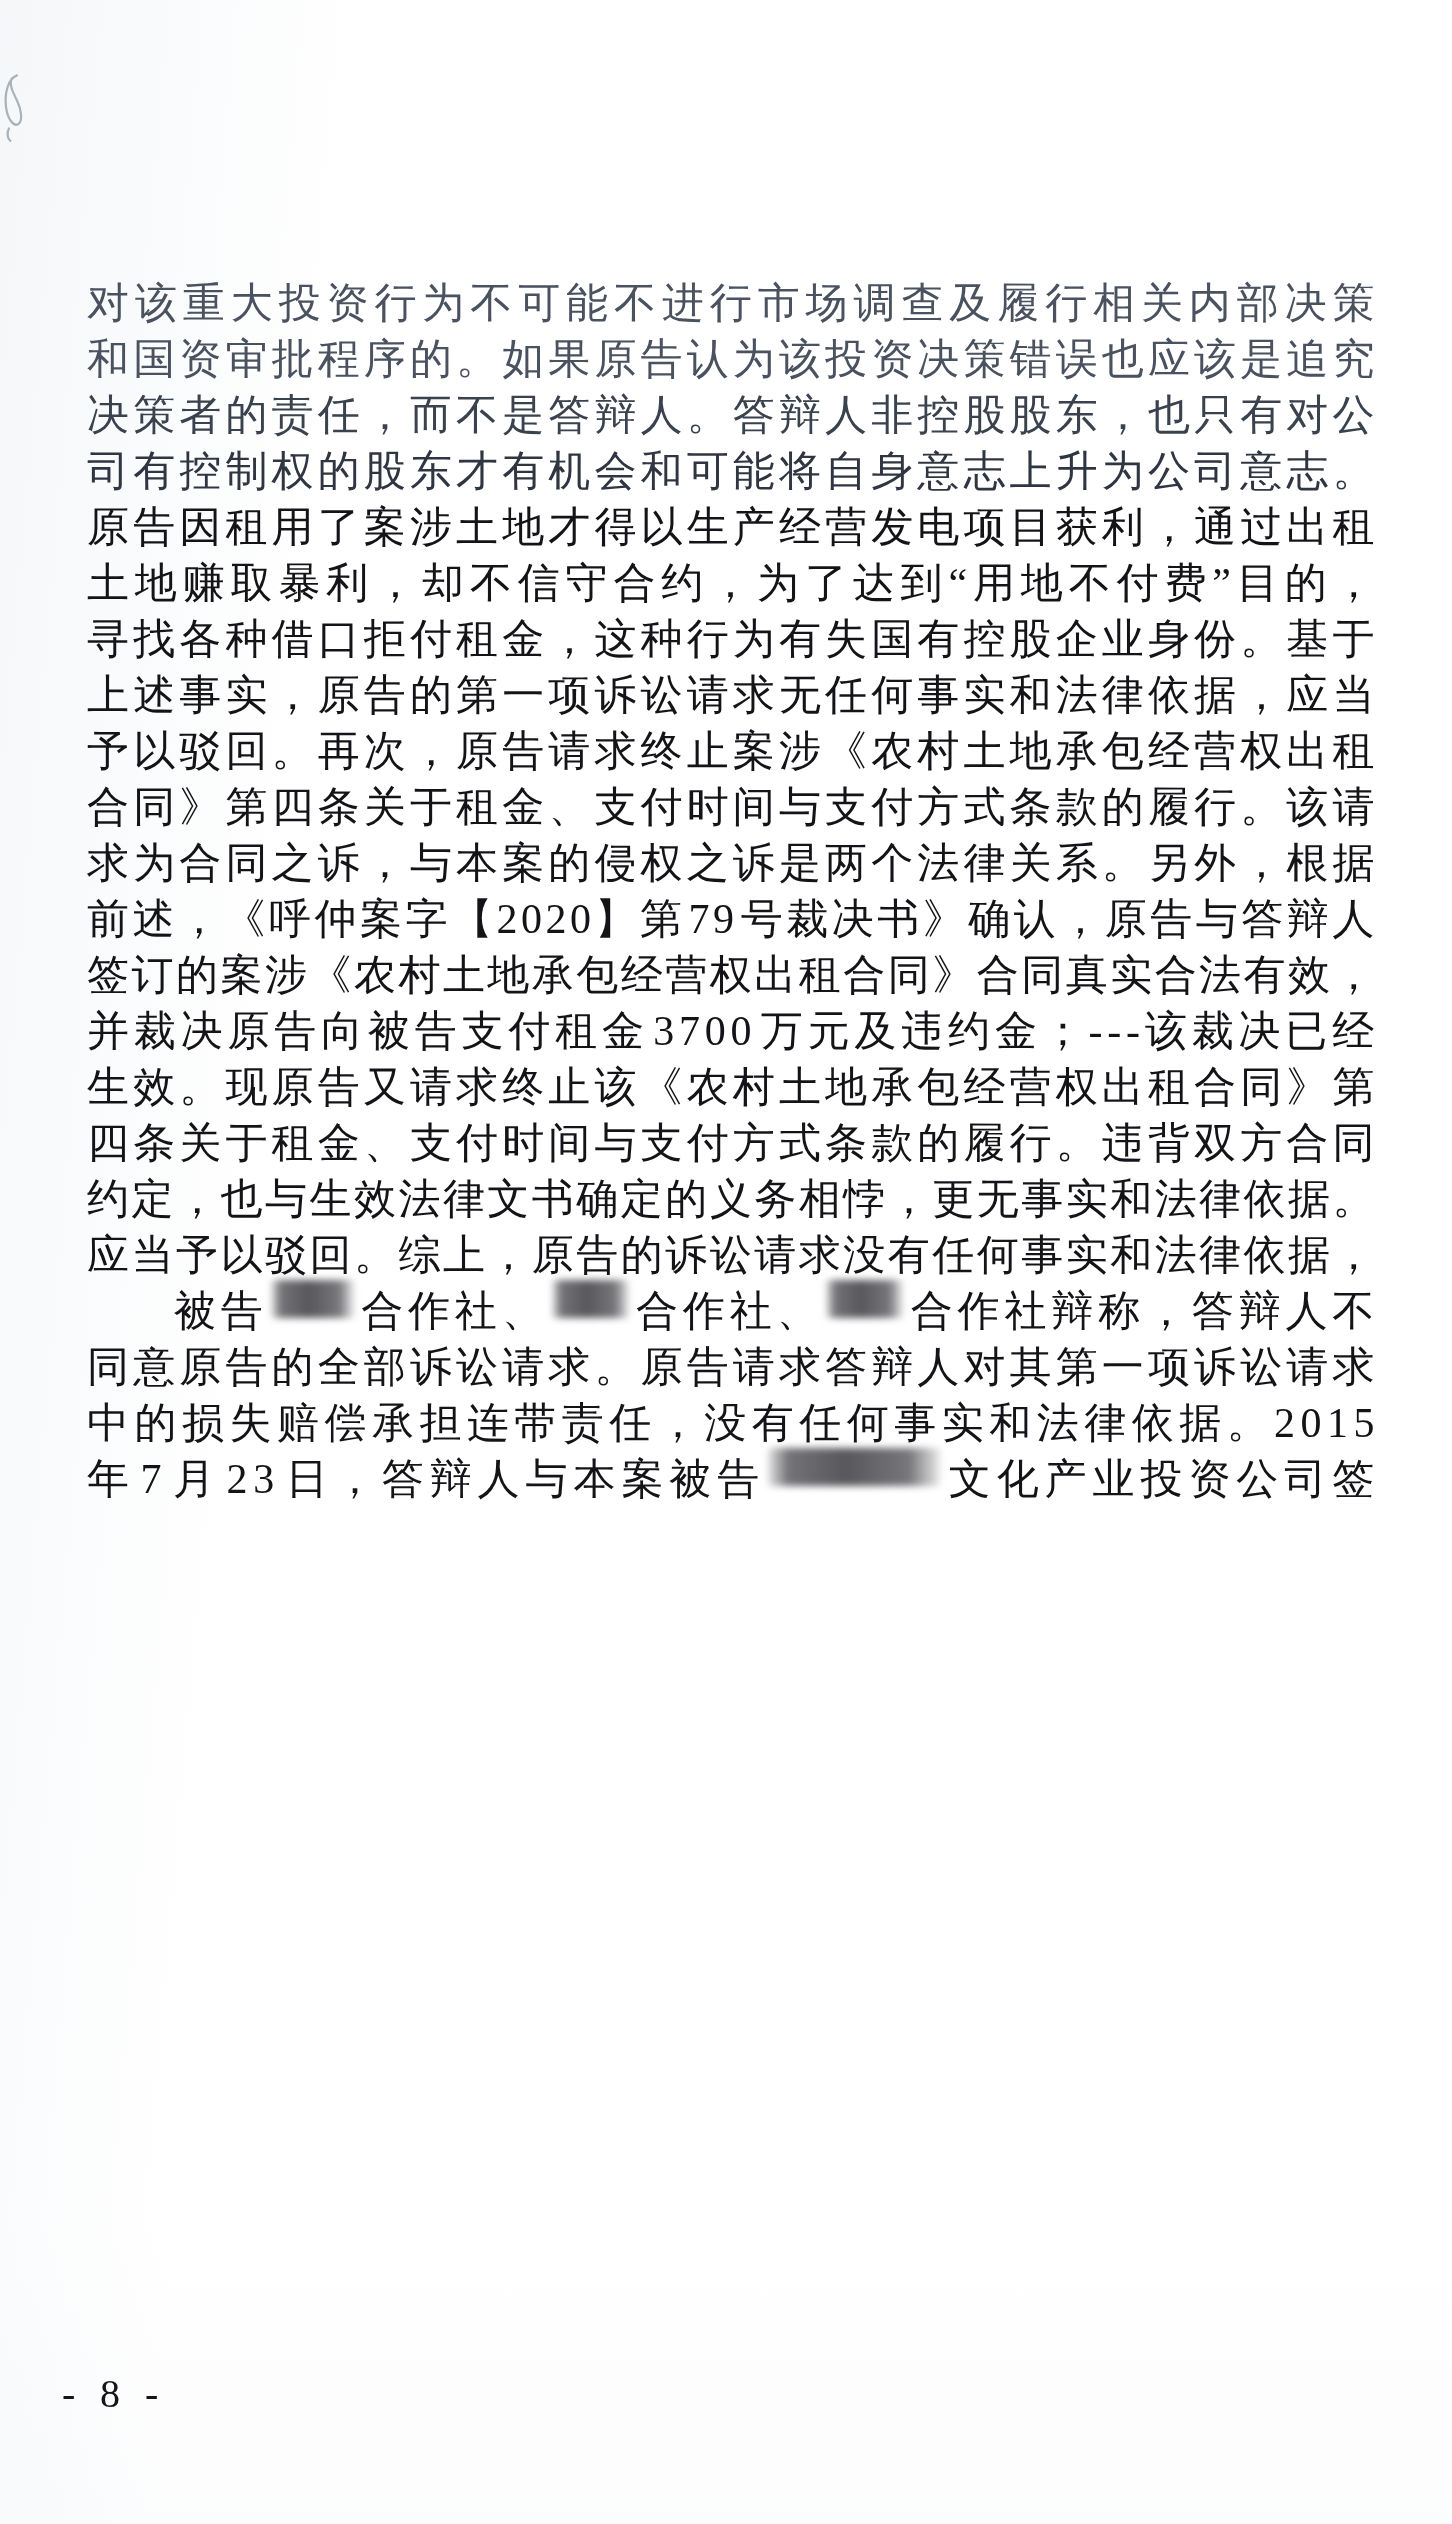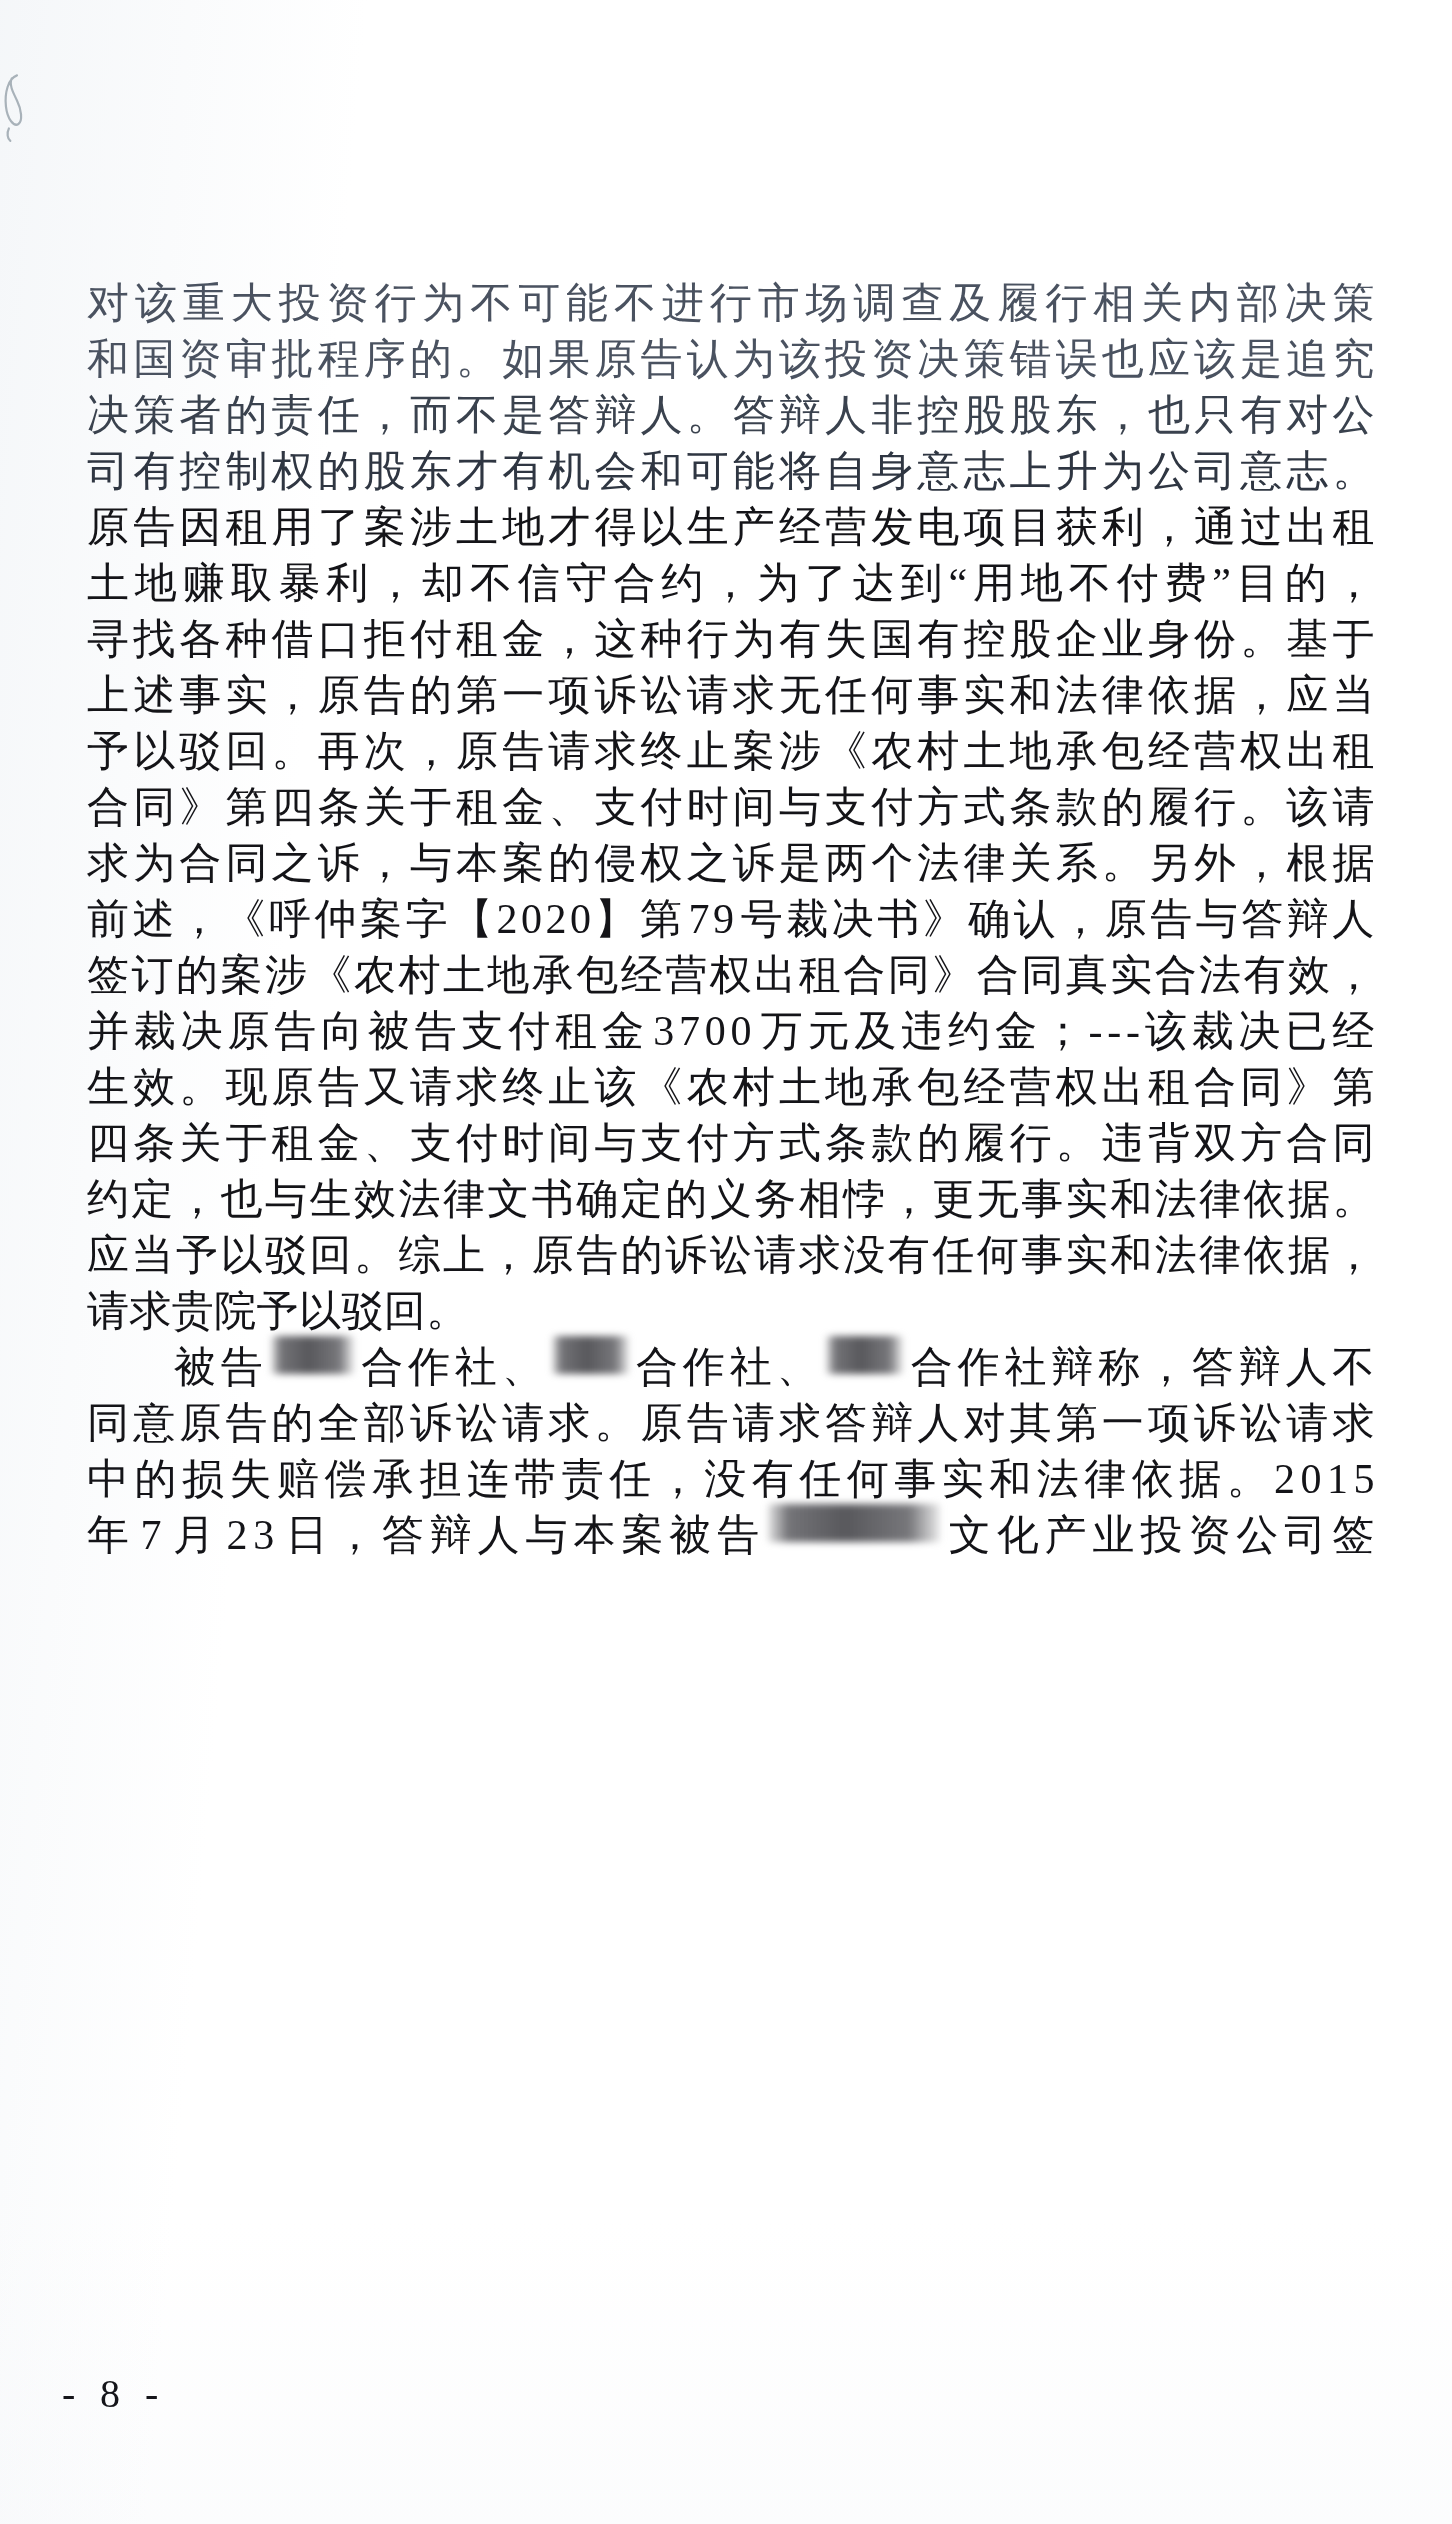--- a/index.html
+++ b/index.html
@@ -670,21 +670,20 @@
           <span class="ch">何</span>
           <span class="ch">事</span>
           <span class="ch">实</span>
           <span class="ch">和</span>
           <span class="ch">法</span>
           <span class="ch">律</span>
           <span class="ch">依</span>
           <span class="ch">据</span>
           <span class="ch">，</span>
         </span>
-      <span class="line flush">请求贵院予以驳回。</span>
     </div>
 
     <div class="para">
       <span class="line just indent">
           <span class="ch">被</span>
           <span class="ch">告</span>
           <span class="redact w2b"></span>
           <span class="ch">合</span>
           <span class="ch">作</span>
           <span class="ch">社</span>

